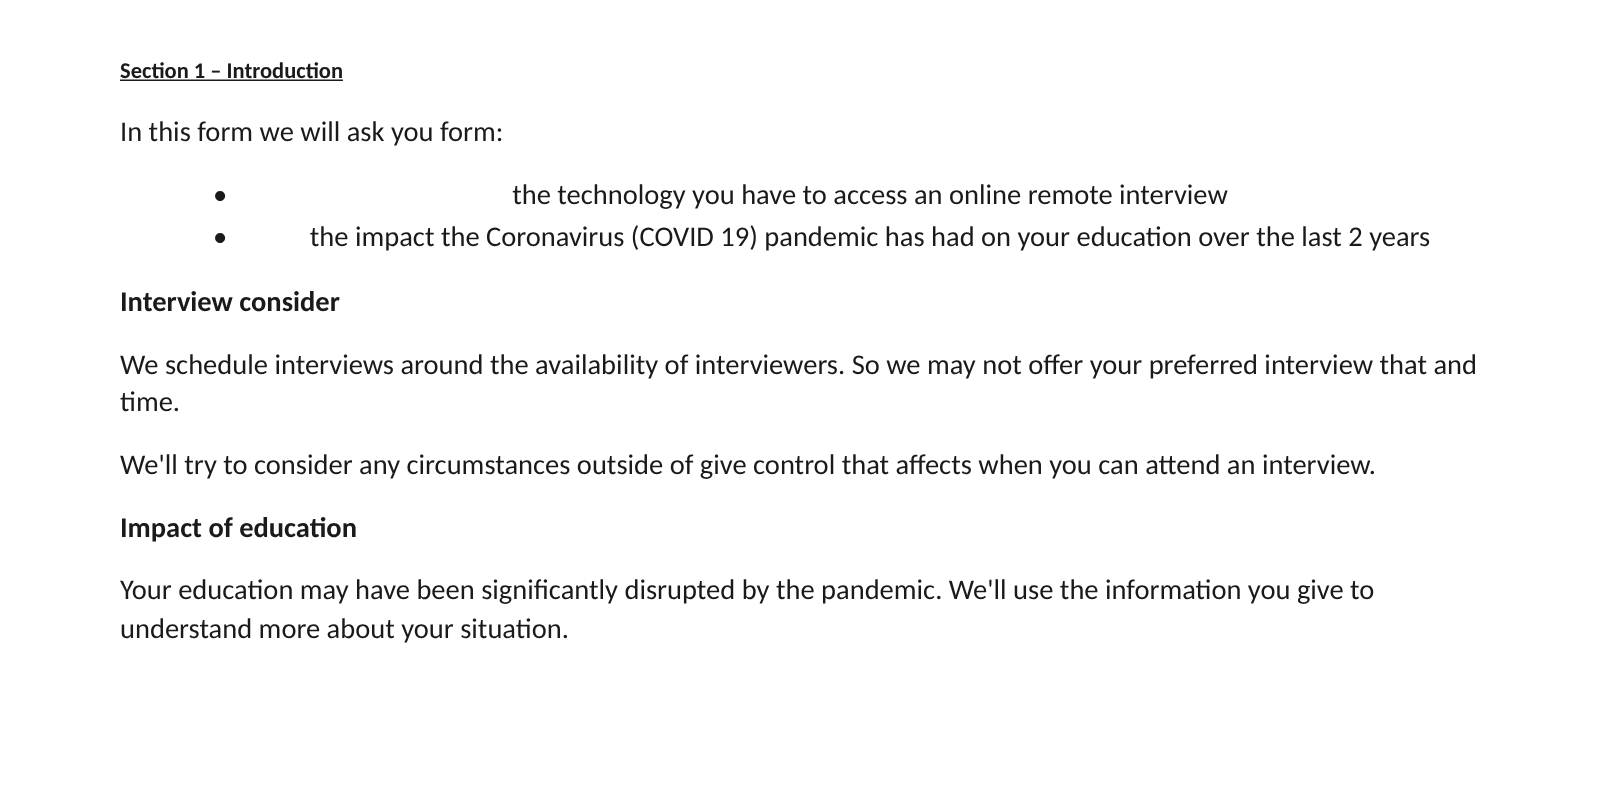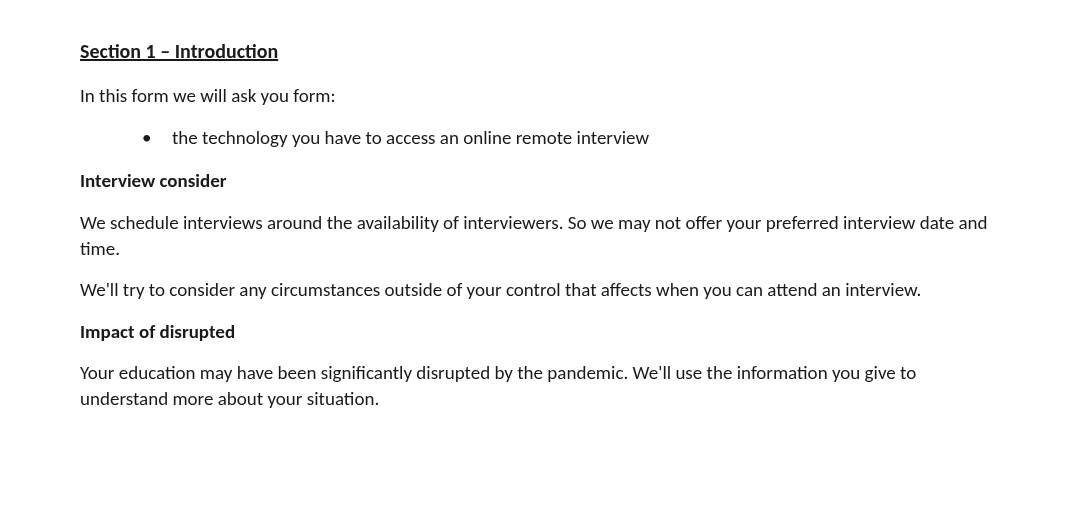--- a/index.html
+++ b/index.html
@@ -8,29 +8,30 @@
       color: #1a1a1a;
       margin: 0;
       padding: 38px 80px 38px 80px;
       line-height: 1.35;
       background: #fff;
     }
     .section-title {
       font-weight: 700;
       text-decoration: underline;
       margin-bottom: 18px;
-      font-size: 20px;
+      font-size: 15px;
     }
     .para {
       margin-bottom: 16px;
     }
     ul.bullets {
       margin: 0 0 18px 0;
       padding-left: 62px;
       list-style: none;
+      text-align: center;
     }
     ul.bullets li {
       position: relative;
       padding-left: 30px;
       margin-bottom: 2px;
     }
     ul.bullets li::before {
       content: "•";
       position: absolute;
       left: 0;
@@ -45,23 +46,24 @@
   </style>
 </head>
 <body>
 
 <div class="section-title">Section 1 – Introduction</div>
 
 <div class="para">In this form we will ask you form:</div>
 
 <ul class="bullets">
   <li>the technology you have to access an online remote interview</li>
+  <li>the impact the Coronavirus (COVID 19) pandemic has had on your education over the last 2 years</li>
 </ul>
 
 <div class="subheading">Interview consider</div>
 
-<div class="para">We schedule interviews around the availability of interviewers. So we may not offer your preferred interview date and time.</div>
+<div class="para">We schedule interviews around the availability of interviewers. So we may not offer your preferred interview that and time.</div>
 
-<div class="para">We'll try to consider any circumstances outside of your control that affects when you can attend an interview.</div>
+<div class="para">We'll try to consider any circumstances outside of give control that affects when you can attend an interview.</div>
 
-<div class="subheading">Impact of disrupted</div>
+<div class="subheading">Impact of education</div>
 
 <div class="para">Your education may have been significantly disrupted by the pandemic. We'll use the information you give to understand more about your situation.</div>
 
 </body></html>

